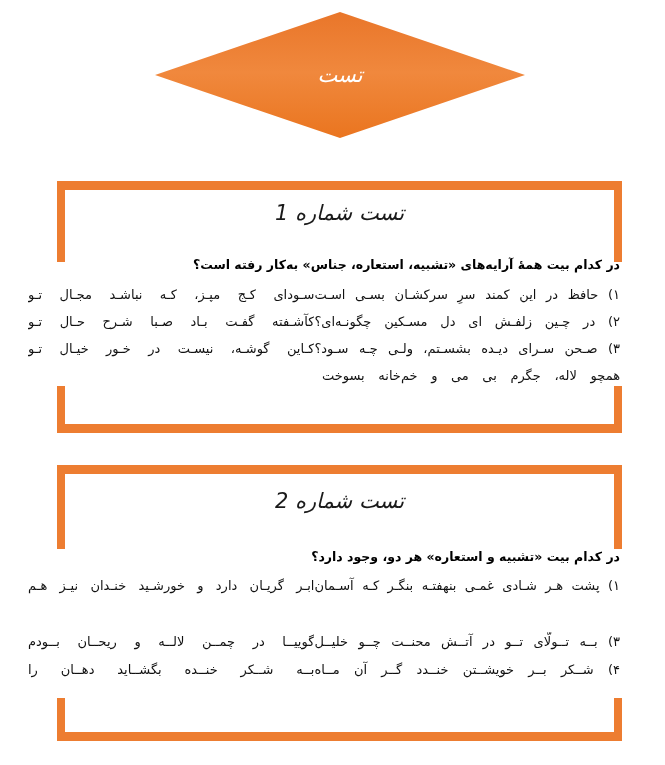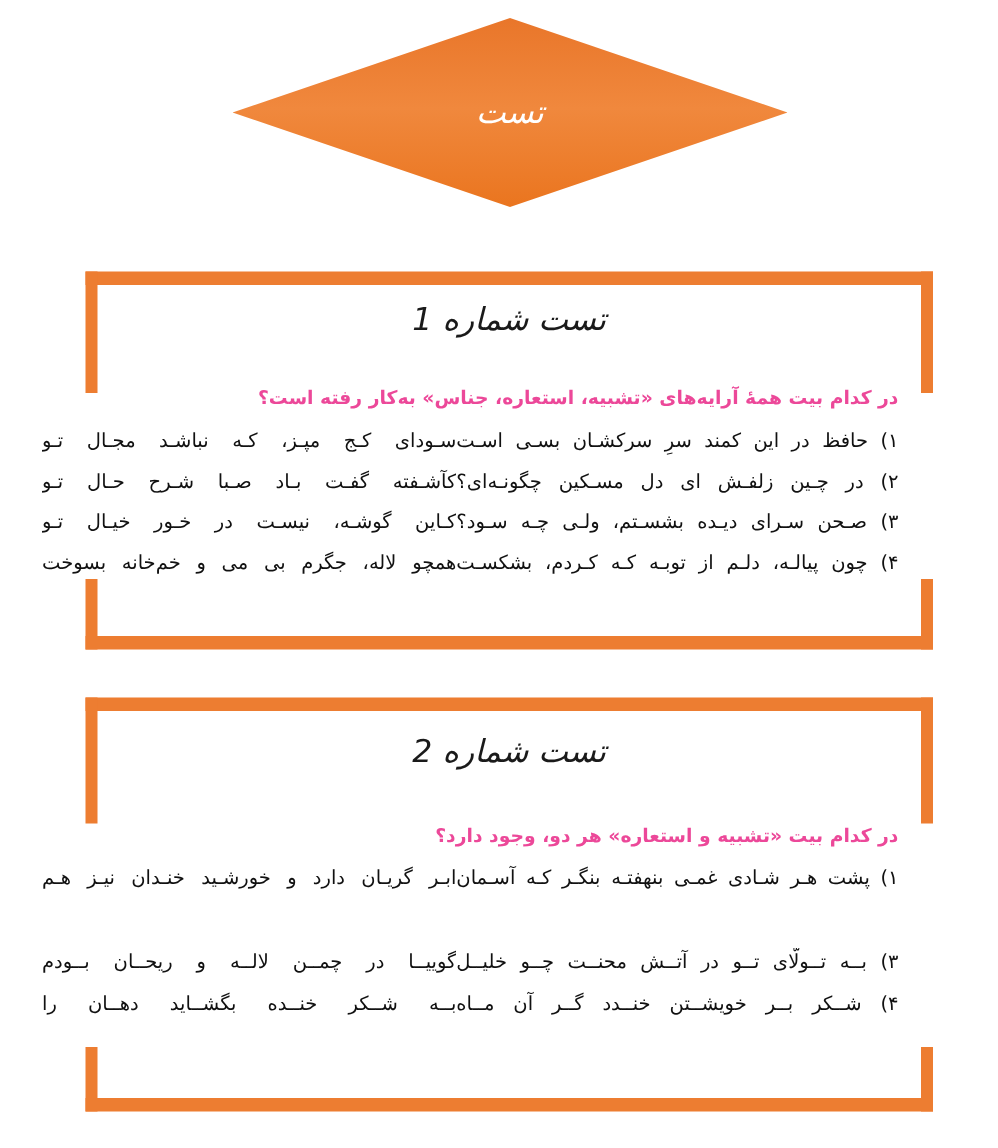--- a/index.html
+++ b/index.html
@@ -7,39 +7,39 @@
         font-family:"DejaVu Sans",sans-serif;}
 
   
   .diamond{position:absolute;left:155px;top:12px;width:370px;height:126px;
            clip-path:polygon(50% 0,100% 50%,50% 100%,0 50%);
            background:linear-gradient(180deg,#e9762a 0%,#f0883d 48%,#ea751f 100%);
            display:flex;align-items:center;justify-content:center;}
   .diamond-label{color:#ffffff;font-size:21px;letter-spacing:1px;direction:rtl;font-style:italic;}
 
   
-  .test-section{position:absolute;left:0;width:606px;}
+  .test-section{position:absolute;left:0;width:606px;padding-left:21px;}
   .t1{top:181px;height:252px;}
   .t2{top:465px;height:276px;}
   .bar,.stub{position:absolute;background:#ED7D31;}
   .bar-top{left:57px;top:0;width:565px;height:9px;}
   .bar-bottom{left:57px;bottom:0;width:565px;height:9px;}
   .stub{width:8px;}
   .stub.l{left:57px;} .stub.r{left:614px;}
   .stub.top{top:0;}   .stub.bot{bottom:0;}
   .t1 .stub.top{height:81px;} .t1 .stub.bot{height:47px;}
   .t2 .stub.top{height:84px;} .t2 .stub.bot{height:43px;}
 
   
   .box-title{position:absolute;left:57px;width:565px;text-align:center;direction:rtl;
              font-size:21px;color:#1a1a1a;font-style:italic;}
   .t1 .box-title{top:20px;} .t2 .box-title{top:24px;}
 
   .question{position:absolute;right:7px;direction:rtl;font-weight:bold;
-            font-size:12.5px;color:#ec4899;white-space:nowrap;}
+            font-size:12.5px;color:#000000;white-space:nowrap;}
   .t1 .question{top:76px;} .t2 .question{top:84px;}
 
   .opt-row{position:absolute;left:28px;right:7px;height:21px;direction:rtl;
            display:flex;justify-content:space-between;}
   .hemistich{font-size:13px;line-height:20px;color:#111;direction:rtl;
              text-align:justify;text-align-last:justify;overflow:hidden;white-space:nowrap;}
   .h-first{width:318px;}
   .h-second{width:298px;}
   .t1 .r0{top:104px;} .t1 .r1{top:131px;} .t1 .r2{top:158px;} .t1 .r3{top:185px;}
   .t2 .r0{top:111px;} .t2 .r1{top:139px;} .t2 .r2{top:167px;} .t2 .r3{top:195px;}
@@ -70,21 +70,20 @@
     </div>
     <div class="opt-row r1">
       <div class="hemistich h-first">۲) در چـین زلفـش ای دل مسـکین چگونـه‌ای؟</div>
       <div class="hemistich h-second">کآشـفته گفـت بـاد صـبا شـرح حـال تـو</div>
     </div>
     <div class="opt-row r2">
       <div class="hemistich h-first">۳) صـحن سـرای دیـده بشسـتم، ولـی چـه سـود؟</div>
       <div class="hemistich h-second">کـاین گوشـه، نیسـت در خـور خیـال تـو</div>
     </div>
     <div class="opt-row r3">
-      <div class="hemistich h-first">۴) چون پیالـه، دلـم از توبـه کـه کـردم، بشکسـت</div>
       <div class="hemistich h-second">همچو لاله، جگرم بی می و خم‌خانه بسوخت</div>
     </div>
   </div>
 
   <div class="test-section t2">
     <div class="bar bar-top" style="background: rgb(237, 125, 49);"></div>
     <div class="stub l top" style="background: rgb(237, 125, 49);"></div>
     <div class="stub r top" style="background: rgb(237, 125, 49);"></div>
     <div class="stub l bot" style="background: rgb(237, 125, 49);"></div>
     <div class="stub r bot" style="background: rgb(237, 125, 49);"></div>

